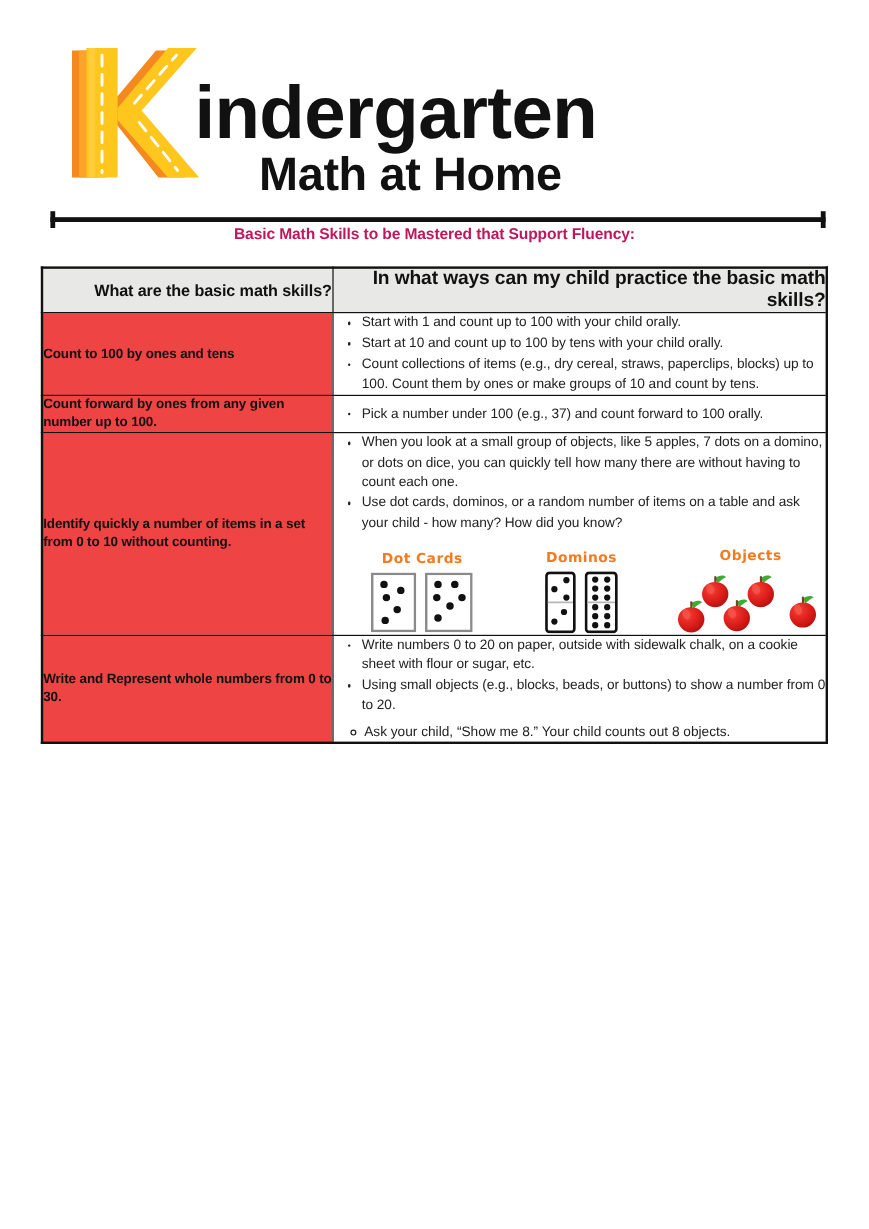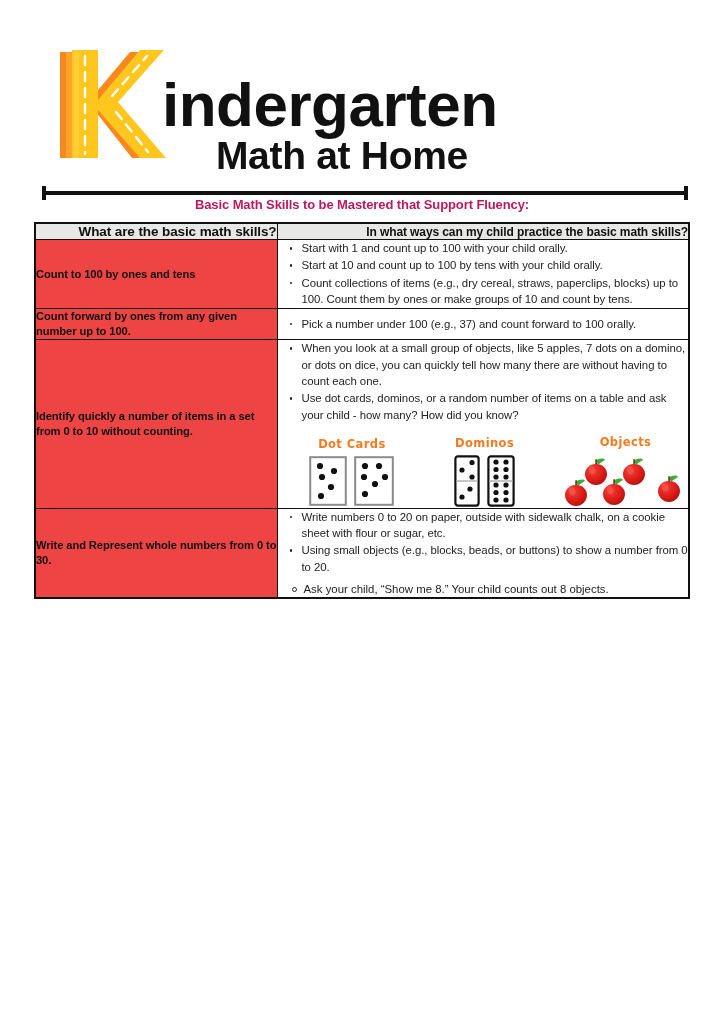--- a/index.html
+++ b/index.html
@@ -15,21 +15,20 @@
     color: #1a1a1a;
     overflow: hidden;
   }
 
   
   .header {
     position: absolute;
     left: 0; top: 0;
     width: 576px;
     height: 215px;
-    margin-top: 10px;
   }
   .title-row {
     position: absolute;
     left: 52px;
     top: 22px;
     height: 135px;
     display: flex;
     align-items: flex-start;
   }
   .k-logo {
@@ -117,21 +116,21 @@
 
   .th-cell {
     background: #e8e8e6;
     text-align: right;
     font-size: 13.5px;
     font-weight: 700;
     color: #111111;
     padding: 14px 10px;
     letter-spacing: -0.1px;
   }
-  .th-cell.wide { font-size: 12px; }
+  .th-cell.wide { font-size: 16px; }
 
   .skill-cell {
     background: #ef4444;
     font-size: 11.2px;
     font-weight: 700;
     color: #111111;
     padding: 10px 14px;
     line-height: 1.35;
     letter-spacing: -0.1px;
   }

